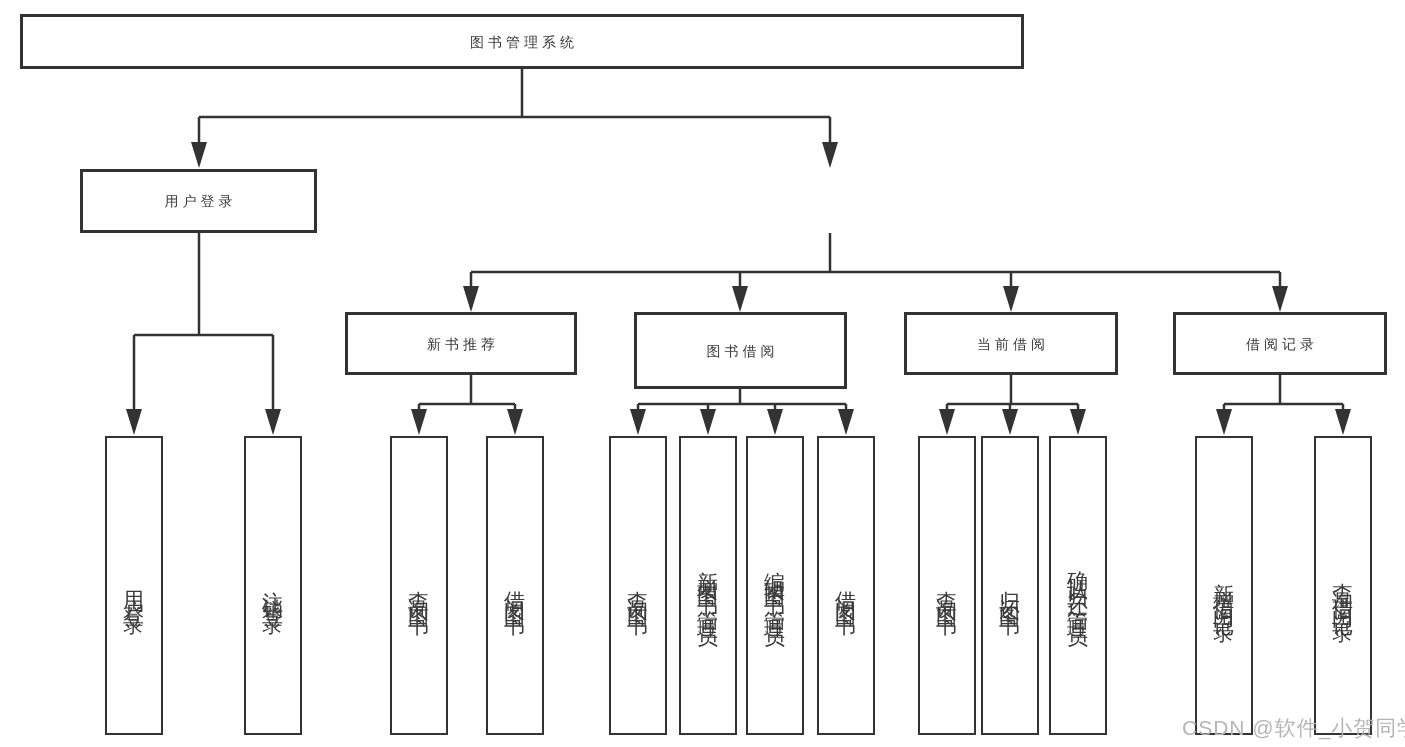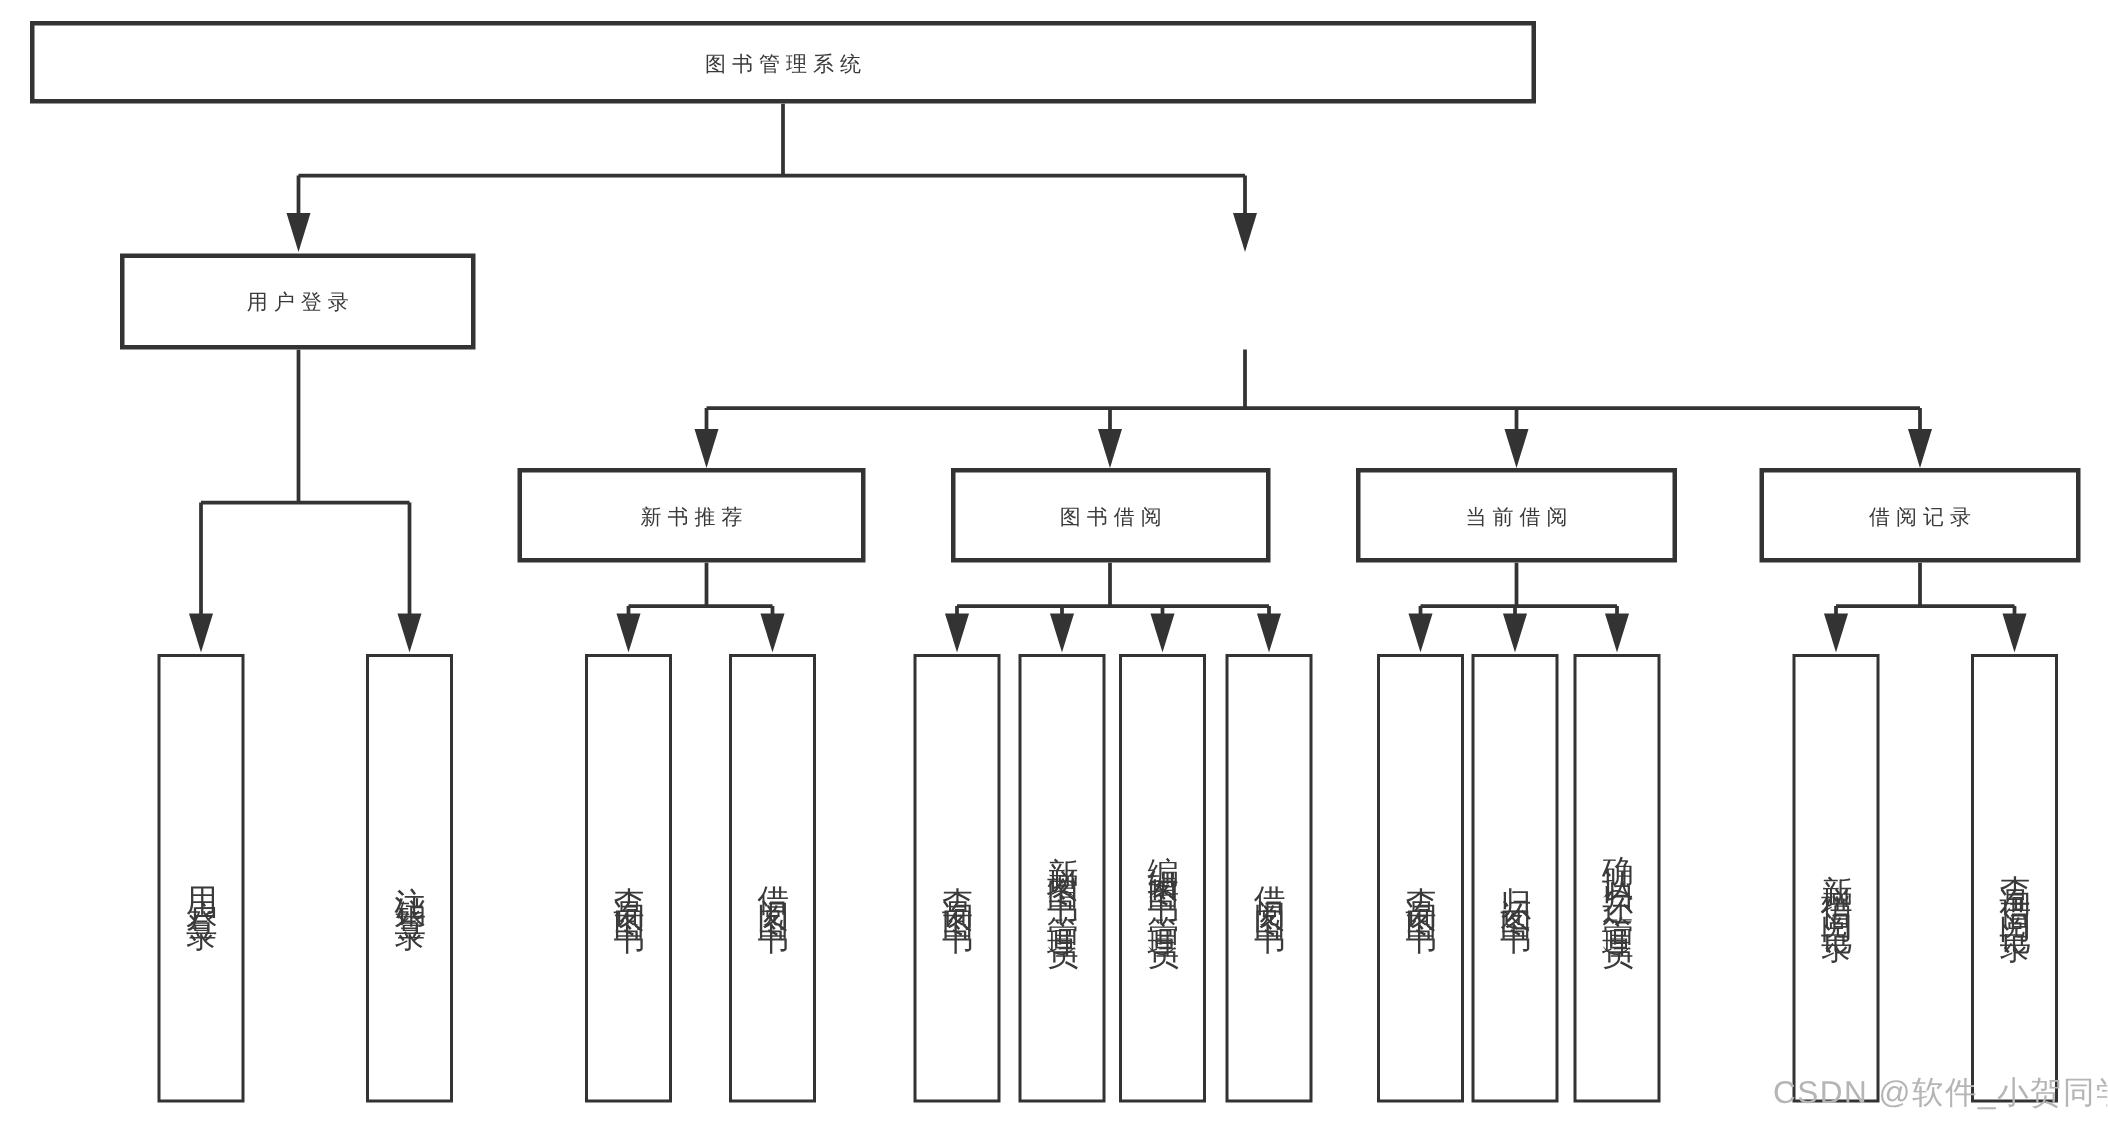--- a/index.html
+++ b/index.html
@@ -111,21 +111,21 @@
     <span class="label">图书管理系统</span>
   </div>
 
   <div class="box" style="left:80px; top:169px; width:237px; height:64px;">
     <span class="label">用户登录</span>
   </div>
 
   <div class="box" style="left:345px; top:312px; width:232px; height:63px;">
     <span class="label">新书推荐</span>
   </div>
-  <div class="box" style="left:634px; top:312px; width:213px; height:63px;">
+  <div class="box" style="left:634px; top:312px; width:213px; height:77px;">
     <span class="label">图书借阅</span>
   </div>
   <div class="box" style="left:904px; top:312px; width:214px; height:63px;">
     <span class="label">当前借阅</span>
   </div>
   <div class="box" style="left:1173px; top:312px; width:214px; height:63px;">
     <span class="label">借阅记录</span>
   </div>
 
   <div class="box leaf" style="left:105px; top:436px;">

